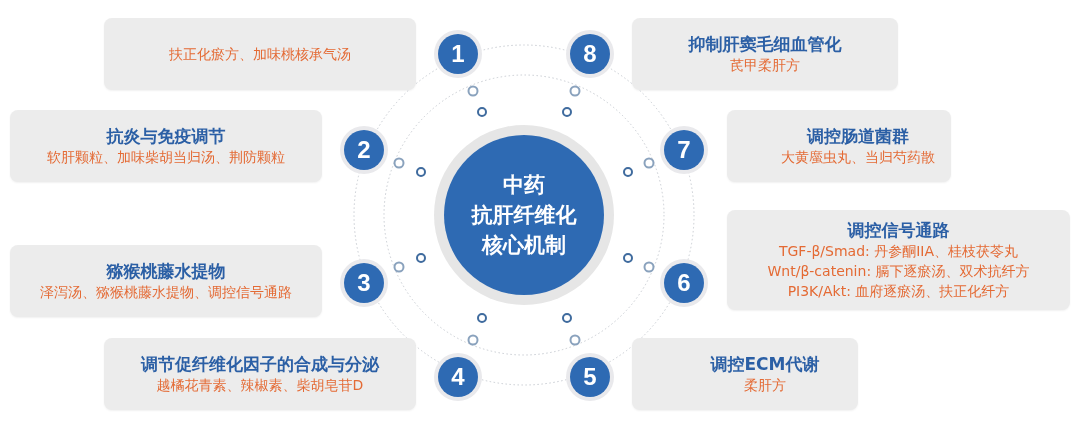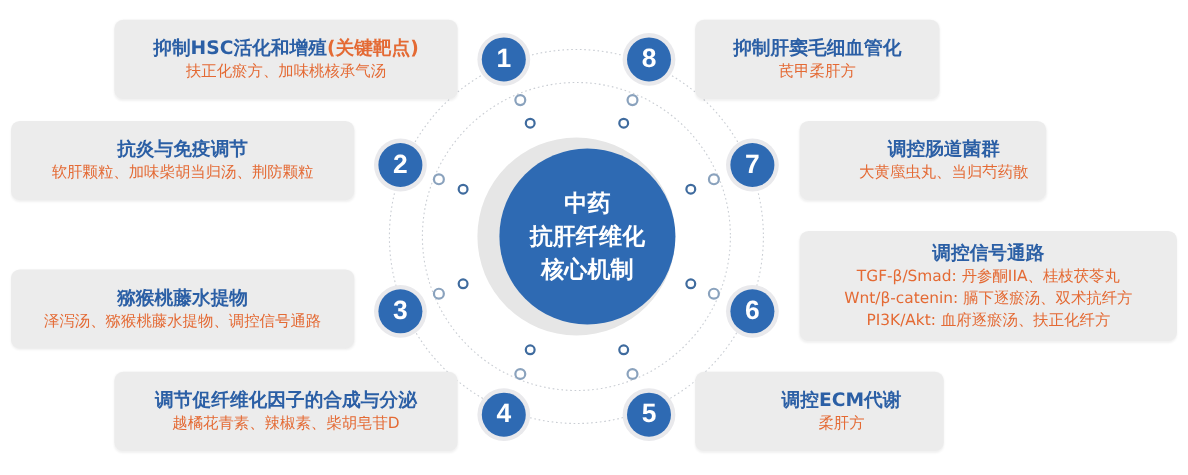--- a/index.html
+++ b/index.html
@@ -19,21 +19,21 @@
     background:#e9e9ec; display:flex; align-items:center; justify-content:center;
   }
   .num .inner {
     width:40px; height:40px; border-radius:50%; background:#2e6ab3;
     color:#ffffff; font-family:"Liberation Sans",sans-serif; font-weight:bold; font-size:24px;
     display:flex; align-items:center; justify-content:center;
   }
   svg.rings { position:absolute; left:0; top:0; }
   .center {
     position:absolute; left:434px; top:125px; width:180px; height:180px; border-radius:50%;
-    background:#e6e6e6; display:flex; align-items:center; justify-content:flex-end;
+    background:#e6e6e6; display:flex; align-items:center; justify-content:center;
   }
   .center .core {
     width:160px; height:160px; border-radius:50%; background:#2e6ab3;
     display:flex; flex-direction:column; align-items:center; justify-content:center;
     color:#ffffff; font-weight:bold; font-size:21px; line-height:30px;
   }
 </style>
 </head>
 <body>
 
@@ -68,28 +68,27 @@
 
   <div class="center">
     <div class="core">
       <span>中药</span>
       <span>抗肝纤维化</span>
       <span>核心机制</span>
     </div>
   </div>
 
   <div class="box" style="left:104px; top:18px; width:312px; height:72px;">
-    <div class="title"><span>抑制HSC活化和增殖</span><span class="hl">(关键靶点)</span></div>
     <div class="sub">扶正化瘀方、加味桃核承气汤</div>
   </div>
   <div class="num" style="left:434px; top:30px;">
       <div class="inner">1</div>
     </div>
 
-  <div class="box" style="left:632px; top:18px; width:222px; height:72px;">
+  <div class="box" style="left:632px; top:18px; width:266px; height:72px;">
     <div class="title">抑制肝窦毛细血管化</div>
     <div class="sub">芪甲柔肝方</div>
   </div>
   <div class="num" style="left:566px; top:30px;">
       <div class="inner">8</div>
     </div>
 
   <div class="box" style="left:10px; top:110px; width:312px; height:72px;">
     <div class="title">抗炎与免疫调节</div>
     <div class="sub">软肝颗粒、加味柴胡当归汤、荆防颗粒</div>

